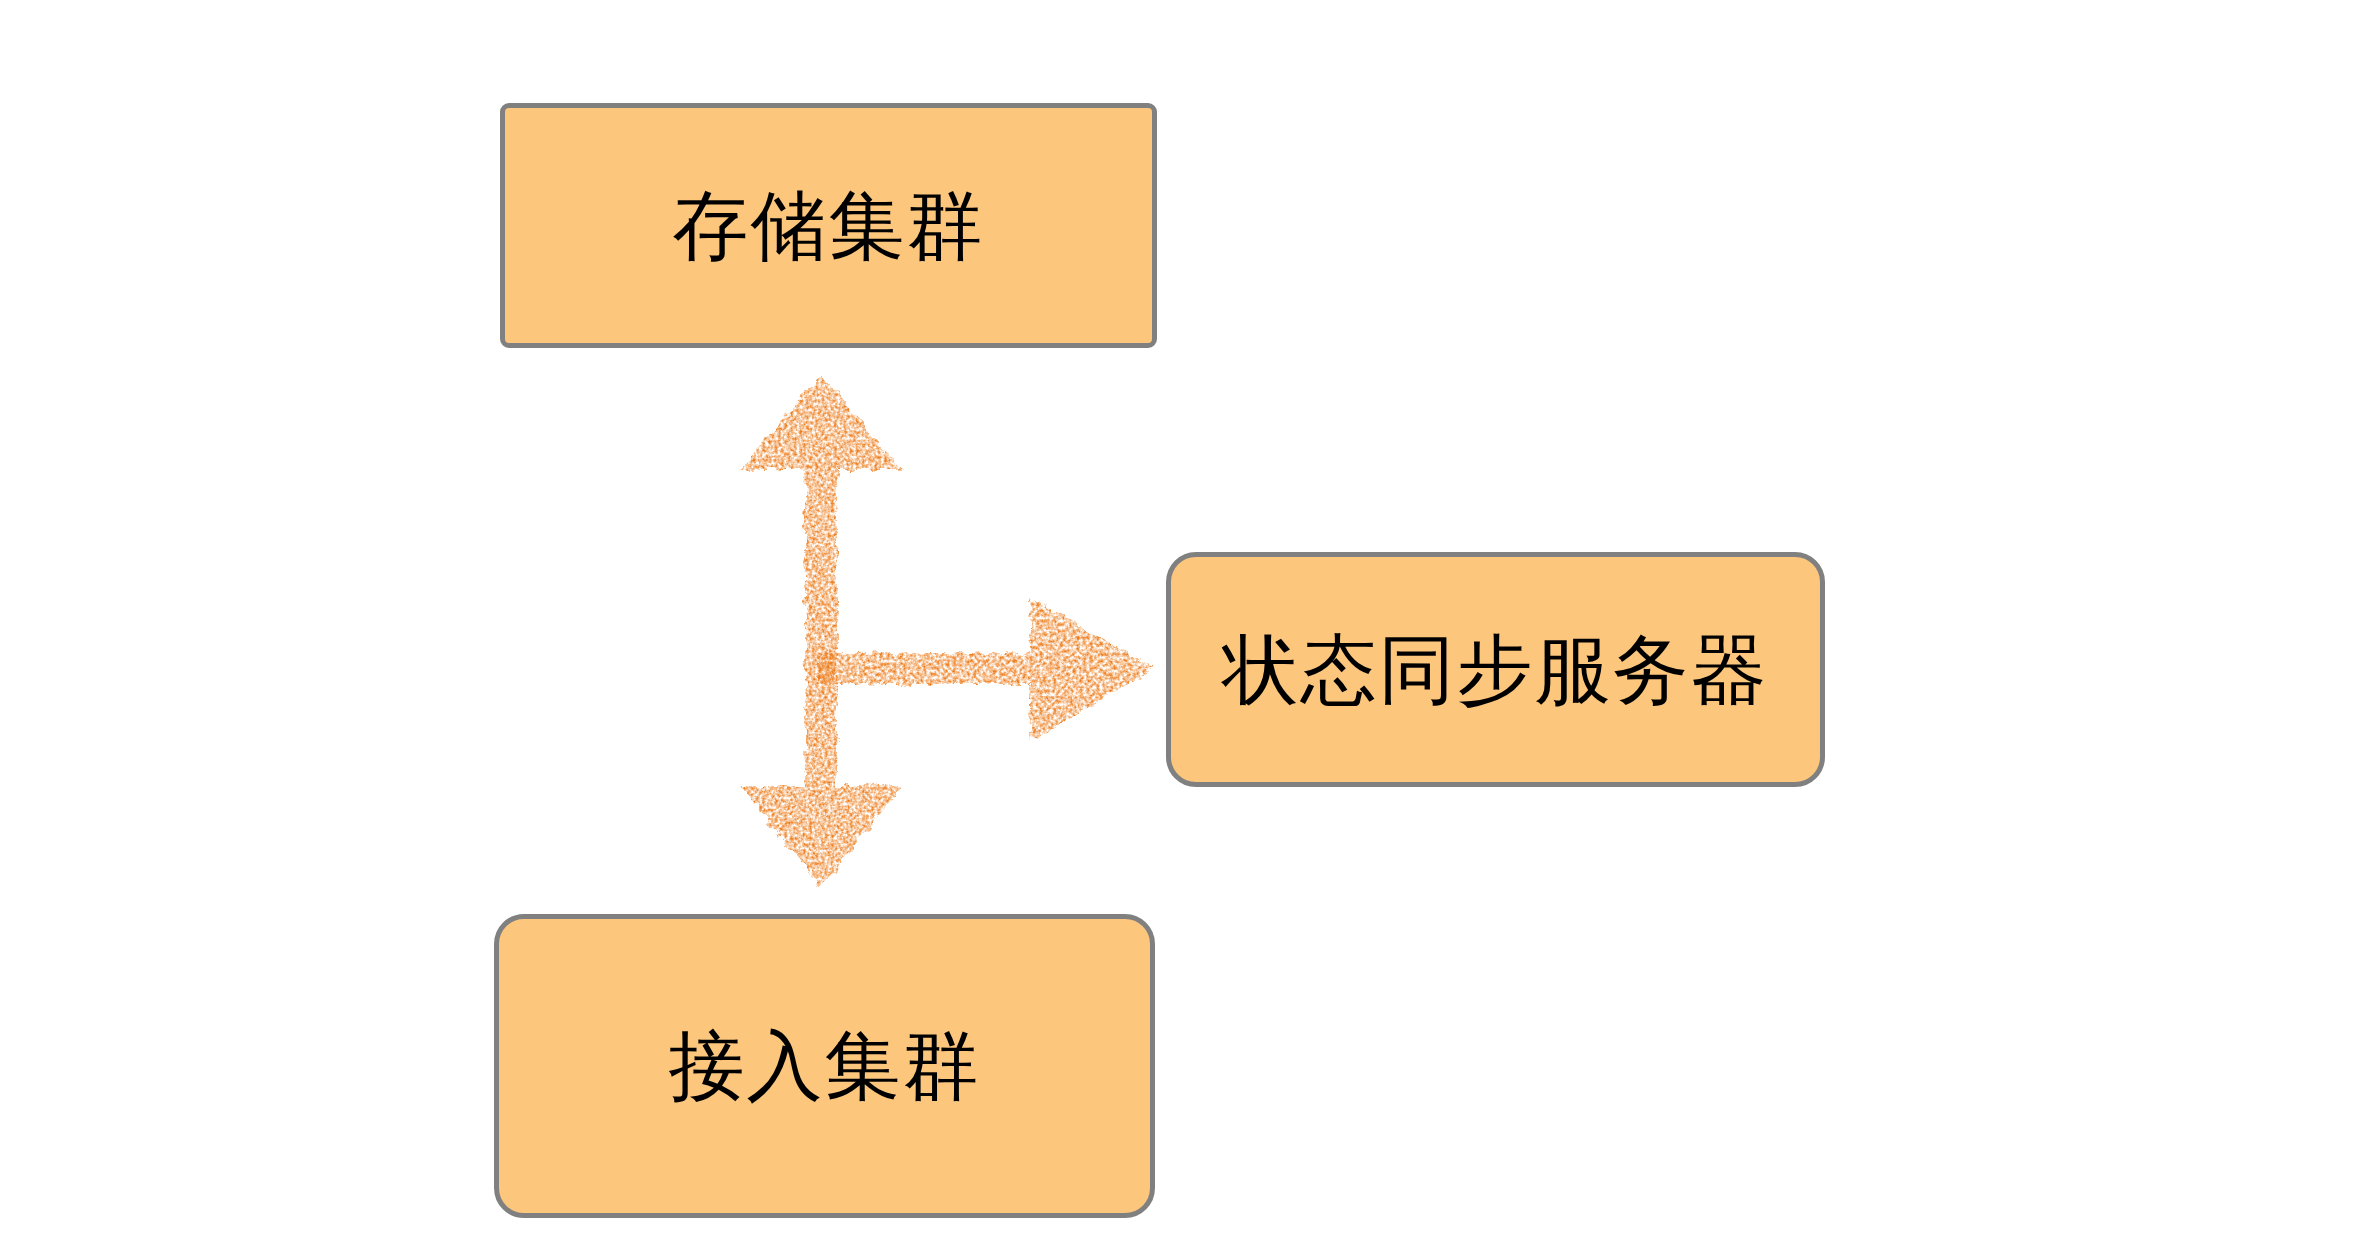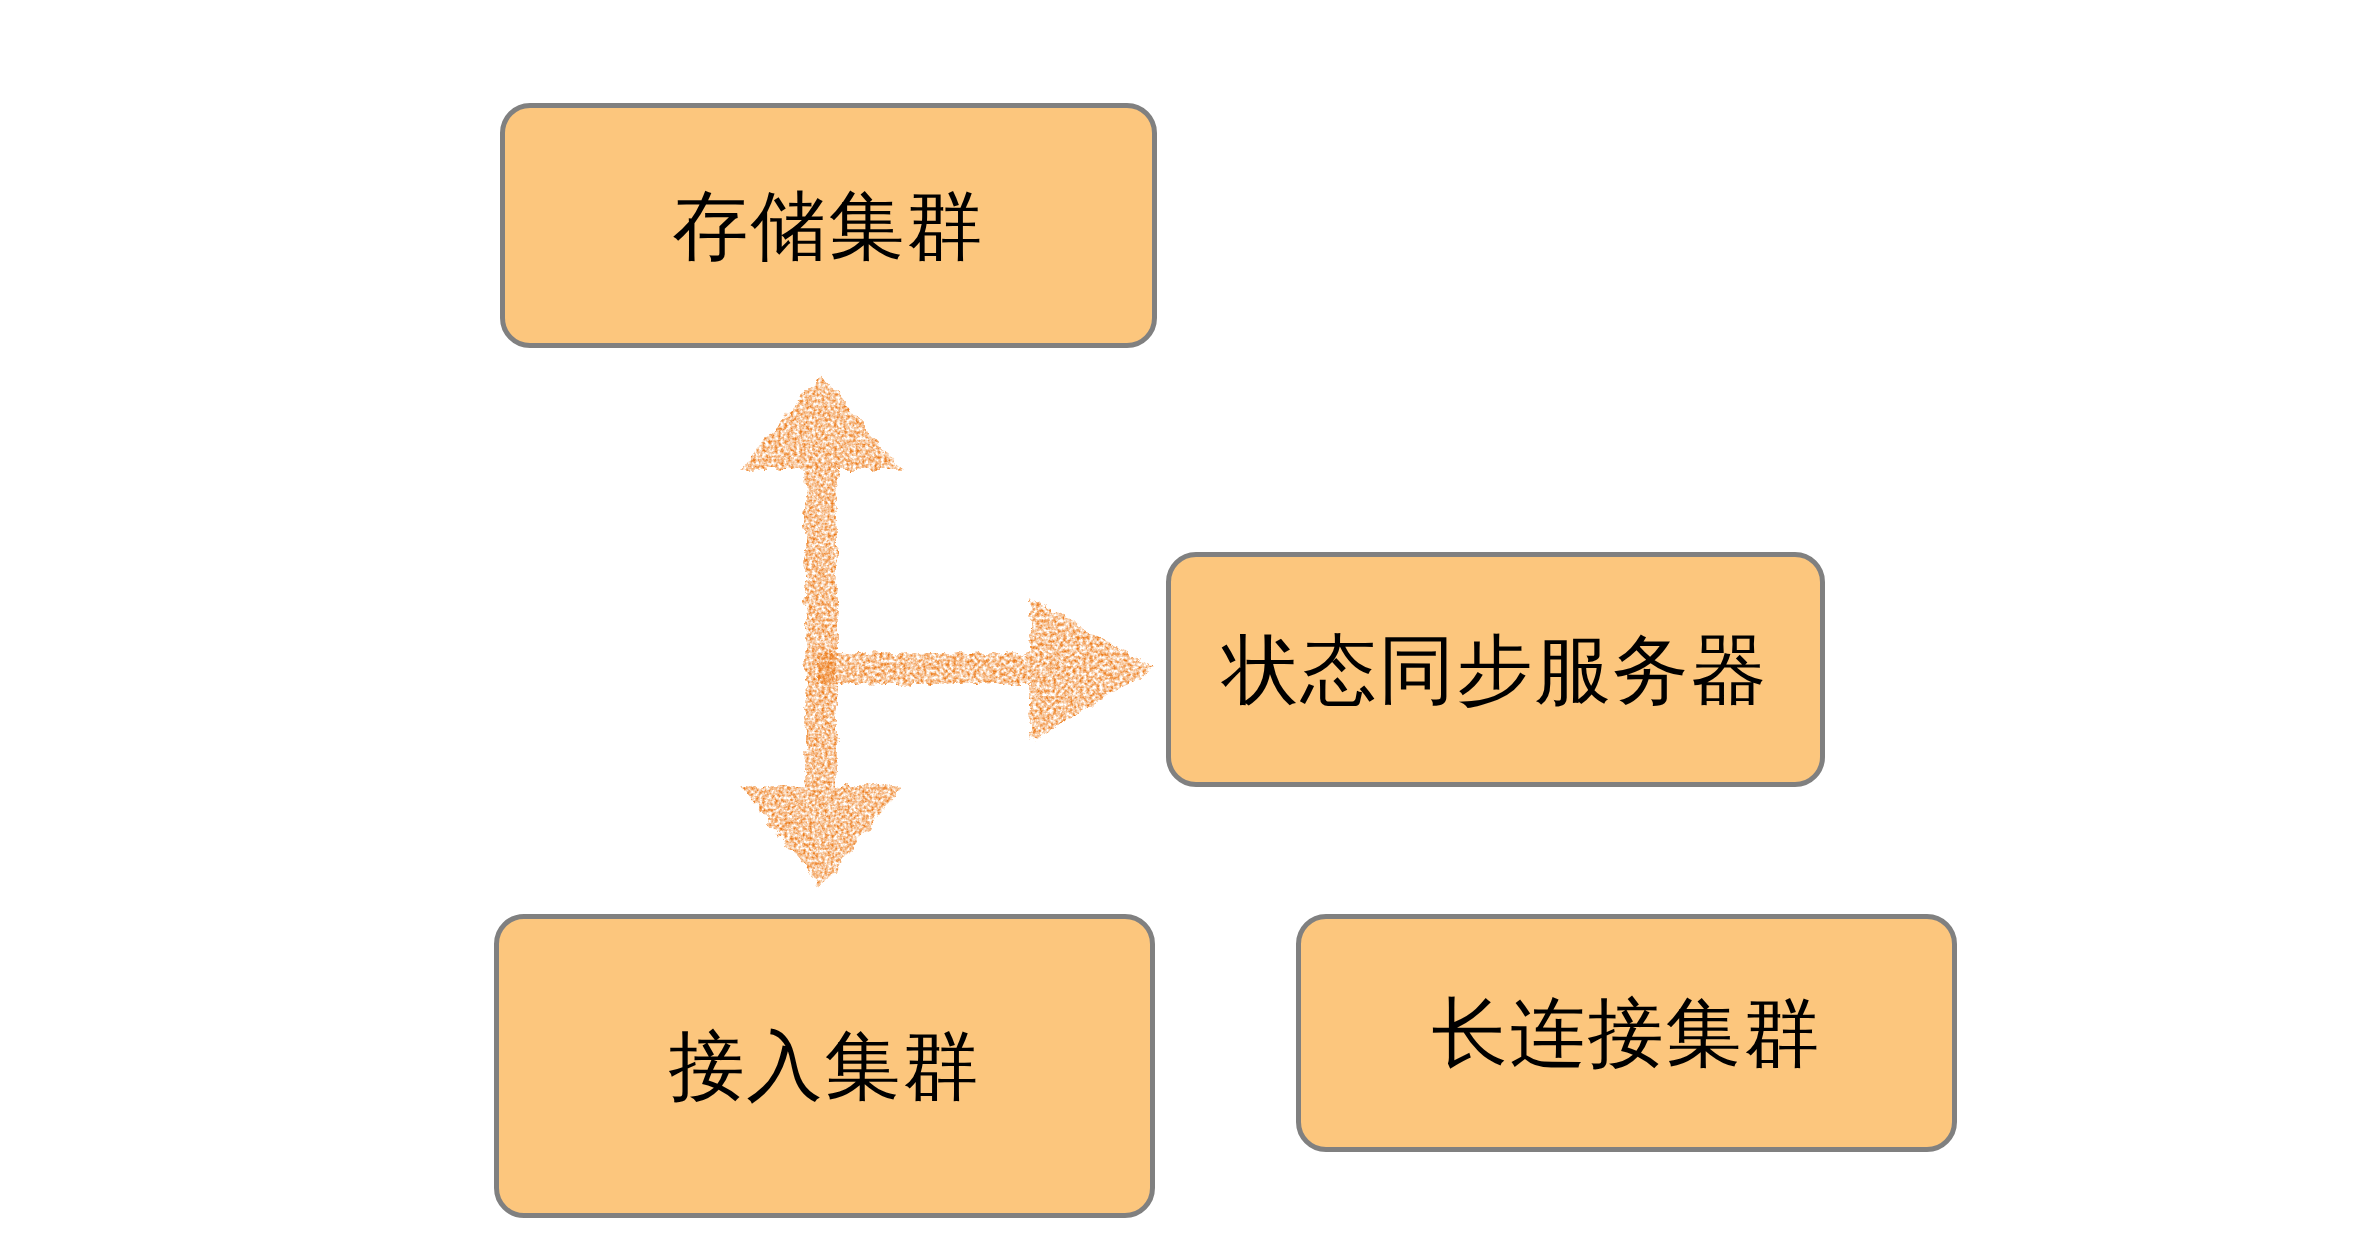--- a/index.html
+++ b/index.html
@@ -30,21 +30,21 @@
     justify-content: center;
   }
   .node-label {
     color: #000000;
     font-size: 76px;
     line-height: 1.1;
     letter-spacing: 2px;
     white-space: nowrap;
     font-weight: 400;
   }
-  #node-storage   { left: 500px;  top: 103px; width: 657px; height: 245px; }
+  #node-storage   { left: 500px;  top: 103px; width: 657px; height: 245px; border-radius: 9px; }
   #node-sync      { left: 1166px; top: 552px; width: 659px; height: 235px; }
   #node-access    { left: 494px;  top: 914px; width: 661px; height: 304px; }
   #node-longconn  { left: 1296px; top: 914px; width: 661px; height: 238px; }
 
   #connector-layer {
     position: absolute;
     left: 0; top: 0;
     width: 2371px;
     height: 1259px;
     pointer-events: none;
@@ -104,17 +104,14 @@
   </div>
 
   <div class="node" id="node-sync">
     <span class="node-label">状态同步服务器</span>
   </div>
 
   <div class="node" id="node-access">
     <span class="node-label">接入集群</span>
   </div>
 
-  <div class="node" id="node-longconn">
-    <span class="node-label">长连接集群</span>
-  </div>
 
 </div>
 
 </body></html>

